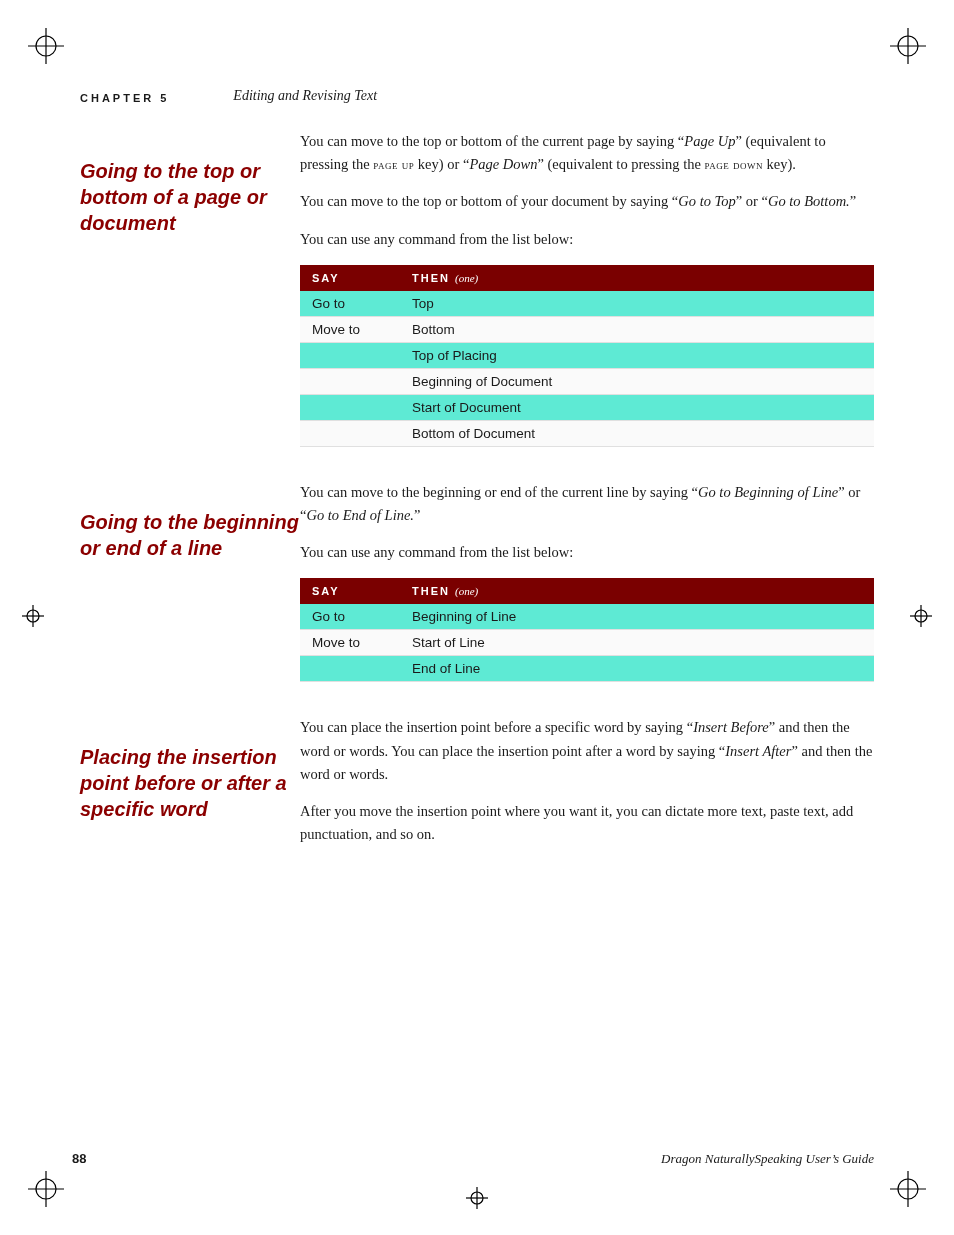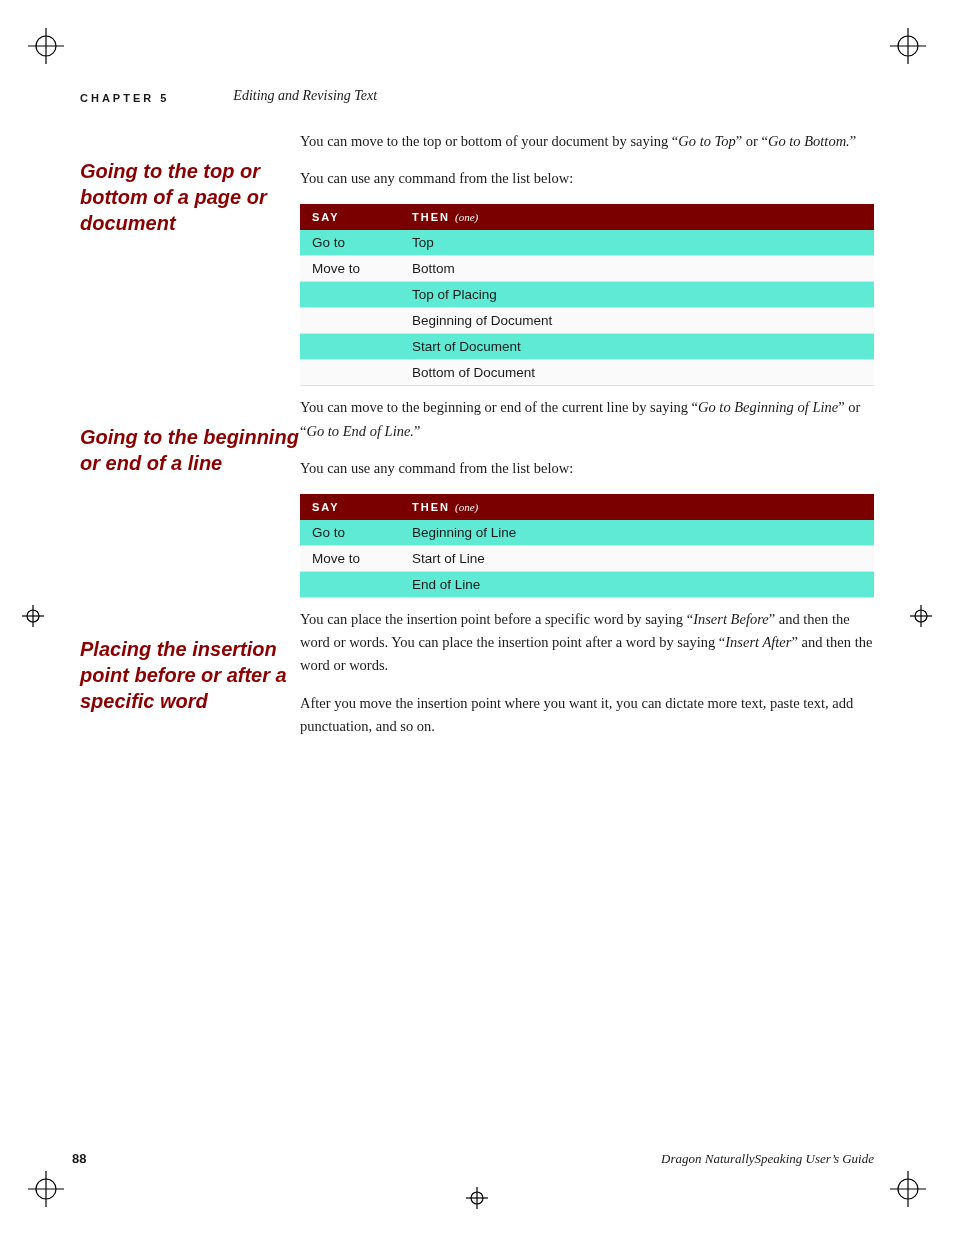--- a/index.html
+++ b/index.html
@@ -129,20 +129,21 @@
     .body-text .smallcaps {
       font-variant: small-caps;
       font-size: 13px;
       letter-spacing: 0.5px;
     }
 
     
     .command-table {
       width: 100%;
       border-collapse: collapse;
+      margin-bottom: 24px;
       margin-top: 8px;
     }
 
     .command-table thead tr {
       background-color: #7a0000;
     }
 
     .command-table thead th {
       color: #ffffff;
       font-family: Arial, Helvetica, sans-serif;
@@ -284,20 +285,23 @@
   </div>
 
   <div class="content">
 
     <div class="section-layout">
       <div class="section-label-col">
         <h2 class="section-heading">Going to the top or bottom of a page or document</h2>
       </div>
       <div class="section-body-col">
         <p class="body-text">
+          You can move to the top or bottom of the current page by saying “<em>Page Up</em>” (equivalent to pressing the <span class="smallcaps">page up</span> key) or “<em>Page Down</em>” (equivalent to pressing the <span class="smallcaps">page down</span> key).
+        </p>
+        <p class="body-text">
           You can move to the top or bottom of your document by saying “<em>Go to Top</em>” or “<em>Go to Bottom.</em>”
         </p>
         <p class="body-text">You can use any command from the list below:</p>
 
         <table class="command-table">
           <thead>
             <tr>
               <th>
                 <span>SAY</span>
               </th>

